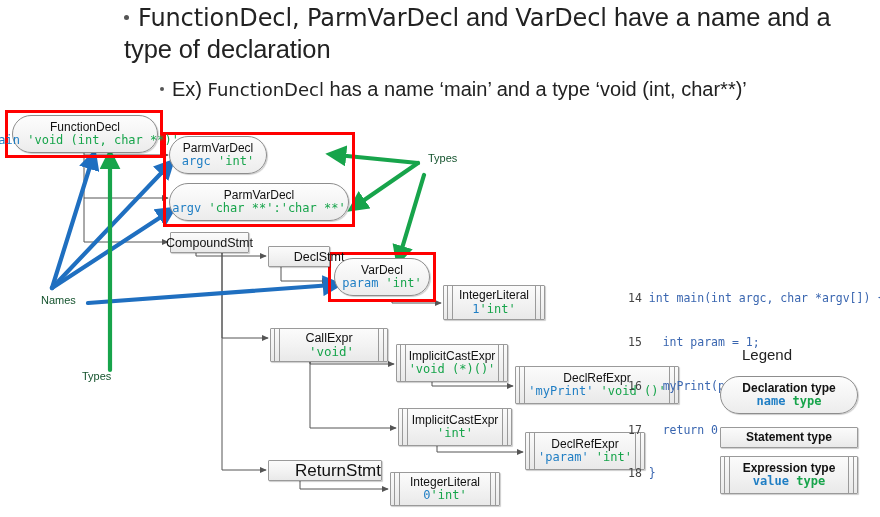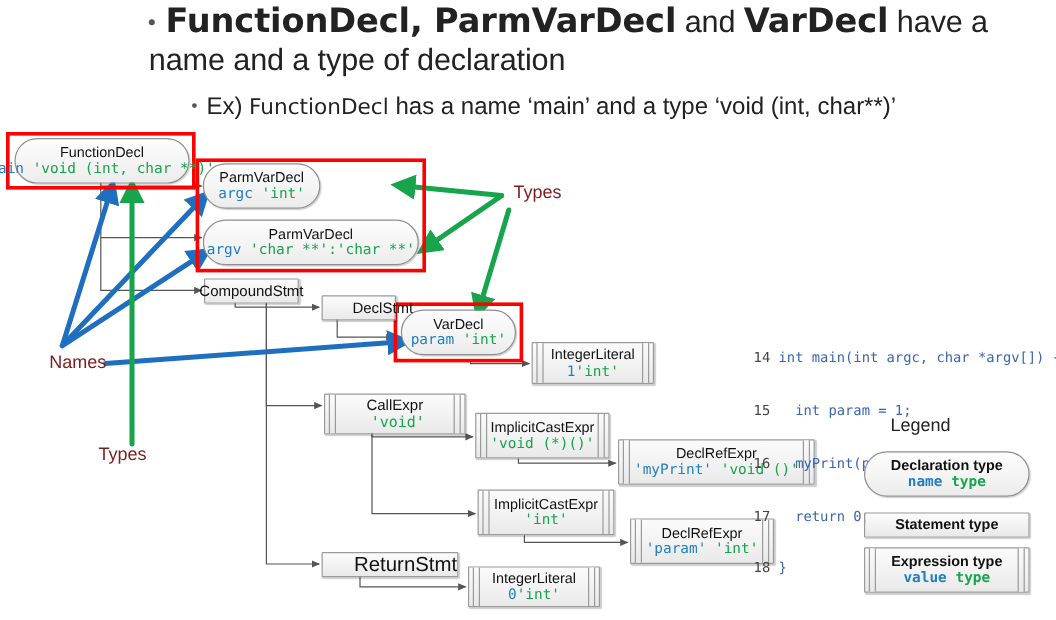--- a/index.html
+++ b/index.html
@@ -30,21 +30,21 @@
     position:absolute;
     left:160px; top:76px; width:720px;
     font-size:20px; line-height:26px;
     color:#222;
   }
   .bullet-l2 .dot{
     display:inline-block;width:4px;height:4px;border-radius:50%;
     background:#555;vertical-align:middle;margin-right:8px;margin-bottom:3px;
   }
   .mono-ish{font-family:"DejaVu Sans", sans-serif;font-size:18px;}
-  .bullet-l1 .mono-ish{font-size:28px;font-weight:bold;}
+  .bullet-l1 .mono-ish{font-size:24px;}
 
   
   .node{
     position:absolute;
     box-sizing:border-box;
     background:linear-gradient(to bottom,#fbfbfb 0%,#f2f2f2 55%,#e9e9e9 100%);
     border:1px solid #9a9a9a;
     display:flex;flex-direction:column;
     align-items:center;justify-content:center;
     text-align:center;
@@ -91,21 +91,21 @@
 
   
   .legend-title{
     position:absolute;left:742px;top:346px;
     font-size:15px;color:#222;
   }
   .legend-box{position:absolute;font-weight:bold;}
 
   
   .anno{
-    position:absolute;font-size:15px;color:#7f1d1d;white-space:nowrap;
+    position:absolute;font-size:11px;color:#14532d;white-space:nowrap;
   }
 
   svg.overlay{position:absolute;left:0;top:0;width:880px;height:517px;pointer-events:none;}
 </style>
 </head>
 <body>
 
 <div class="slide">
 
   <div class="bullet-l1">

